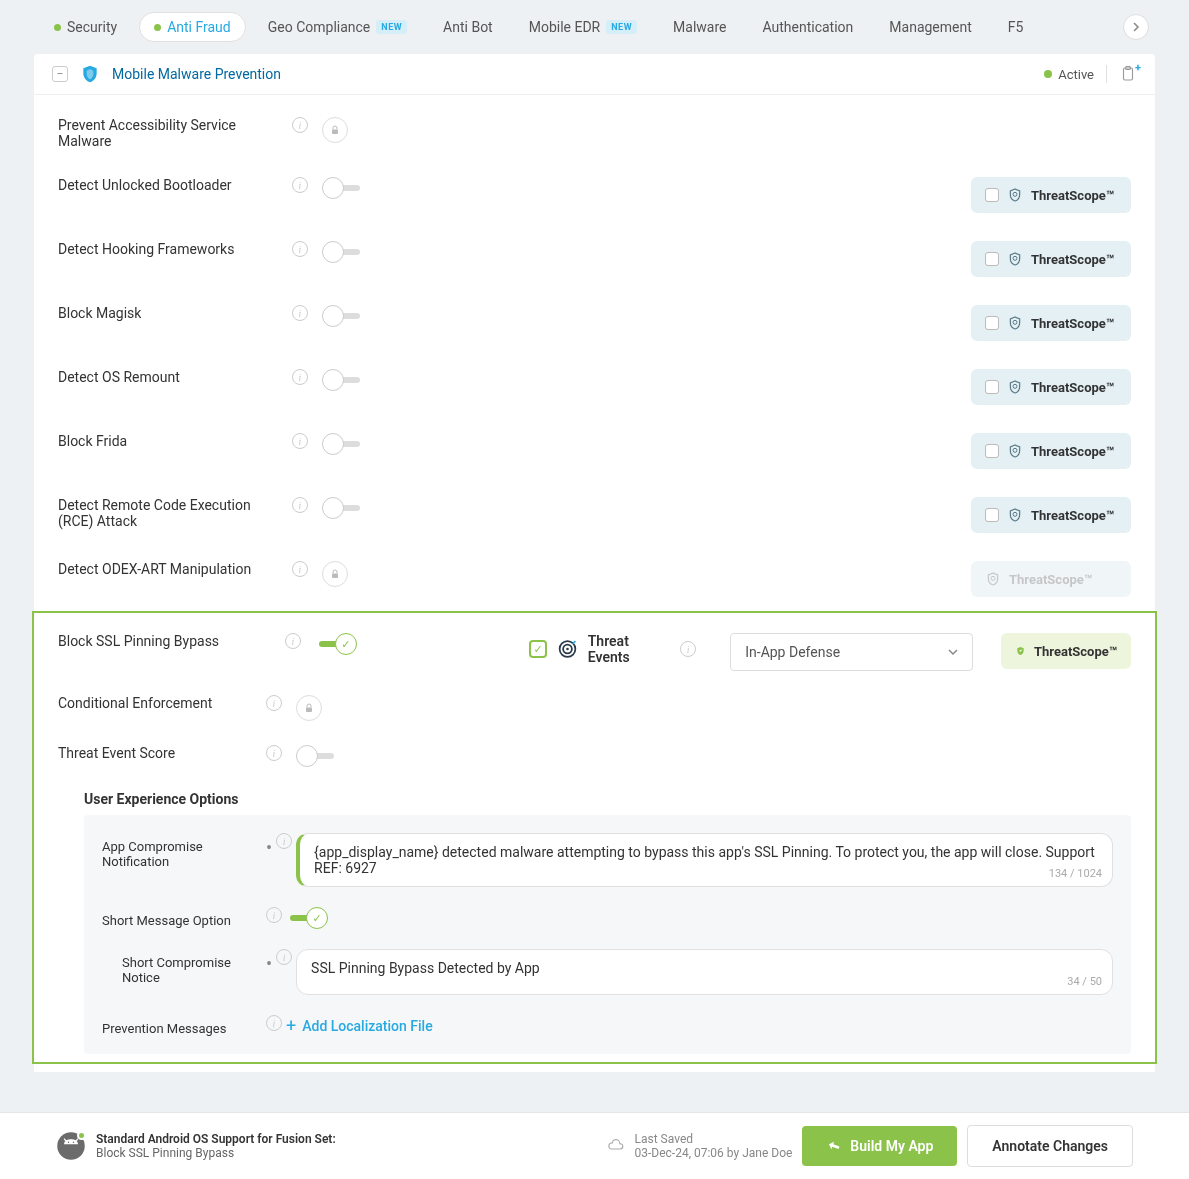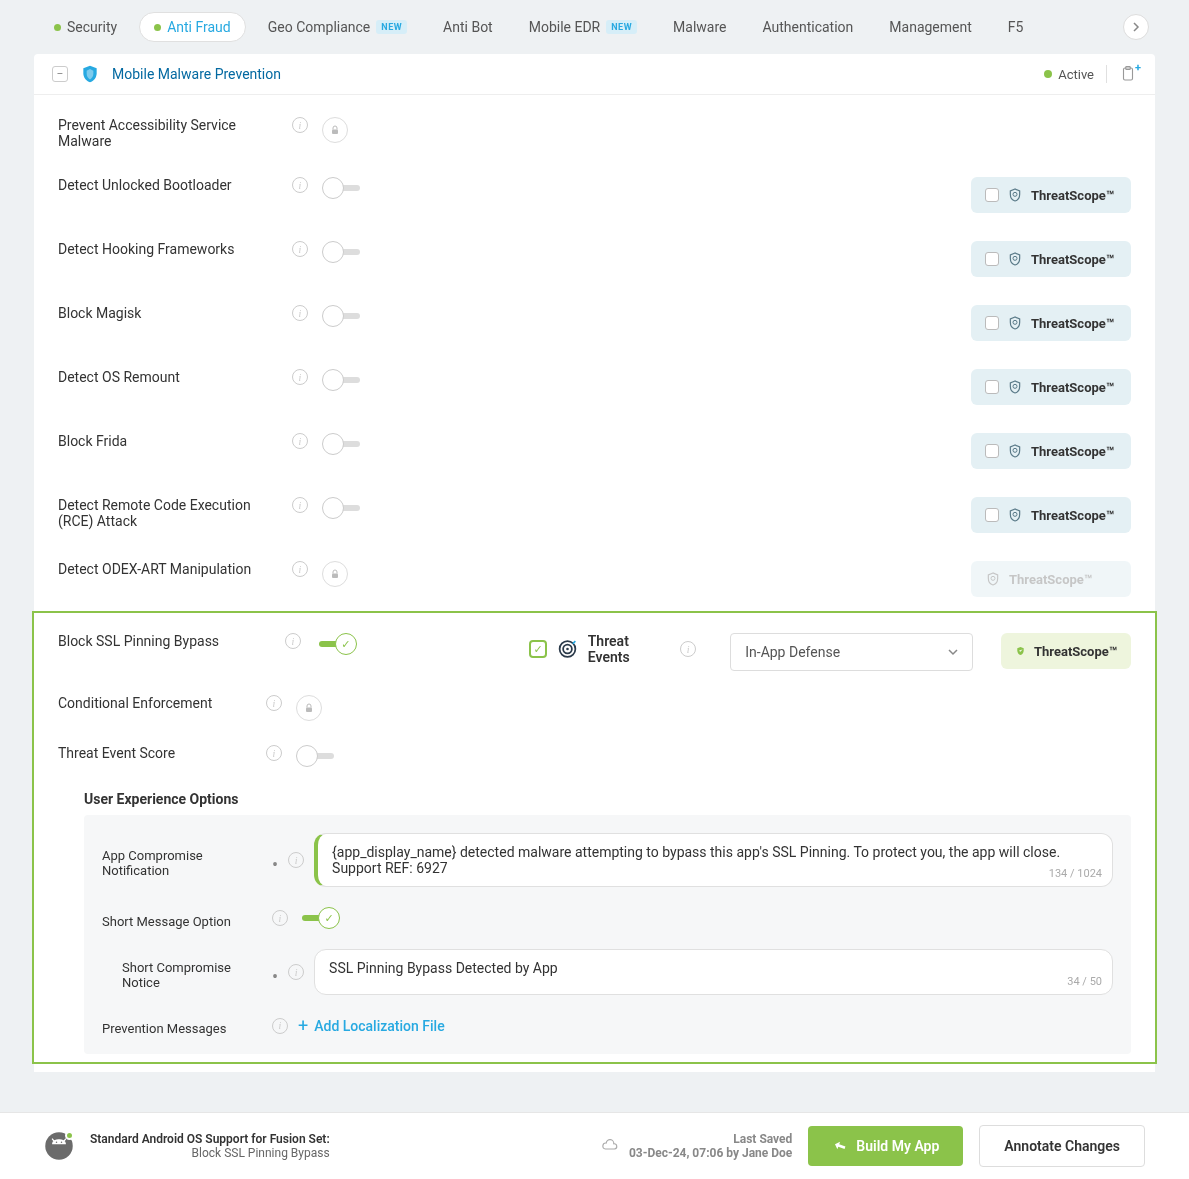--- a/index.html
+++ b/index.html
@@ -42,35 +42,35 @@
 .expanded .row { padding: 12px 24px; }
 .sub { padding-left: 26px; }
 .sub .row-label { width: 194px; }
 .te-group { display: flex; align-items: center; gap: 10px; margin-left: 160px; }
 .te-check { width: 18px; height: 18px; border: 2px solid #8bc34a; border-radius: 4px; display: flex; align-items: center; justify-content: center; color: #8bc34a; font-size: 11px; }
 .te-icon { width: 22px; height: 22px; }
 .te-label { font-weight: 600; color: #333; }
 .select { border: 1px solid #ddd; border-radius: 4px; padding: 10px 14px; width: 250px; display: flex; align-items: center; justify-content: space-between; color: #555; cursor: pointer; margin-left: 20px; }
 .ux-head { font-weight: 700; color: #333; padding: 12px 24px 8px 50px; }
 .ux-box { background: #f6f7f8; margin: 0 24px 0 50px; border-radius: 4px; padding: 8px 0; }
-.ux-row { display: flex; align-items: center; padding: 10px 18px; gap: 10px; }
+.ux-row { display: flex; align-items: flex-start; padding: 10px 18px; gap: 4px; }
 .ux-label { width: 160px; color: #333; font-size: 13px; padding-top: 6px; }
 .req-dot { color: #888; font-size: 18px; line-height: 10px; padding-top: 10px; }
 .textbox { flex: 1; background: #fff; border: 1px solid #e0e0e0; border-left: 4px solid #8bc34a; border-radius: 12px; padding: 10px 14px; position: relative; min-height: 46px; }
 .textbox.noborder { border-left: 1px solid #e0e0e0; }
 .textbox .counter { position: absolute; right: 10px; bottom: 6px; color: #aaa; font-size: 11px; }
 .add-link { color: #27a9e1; display: flex; align-items: center; gap: 6px; cursor: pointer; font-weight: 500; }
 .plus-icon { color: #27a9e1; font-size: 18px; font-weight: 400; }
-.footer { position: fixed; bottom: 0; left: 0; right: 0; width: 1189px; background: #fff; border-top: 1px solid #e6e6e6; padding: 12px 44px; display: flex; align-items: center; gap: 16px; text-align: right; }
+.footer { position: fixed; bottom: 0; left: 0; right: 0; width: 1189px; background: #fff; border-top: 1px solid #e6e6e6; padding: 12px 56px; display: flex; align-items: center; gap: 10px; }
 .android-badge { position: relative; width: 30px; height: 30px; }
 .android-badge .dot2 { position: absolute; top: 0; right: 0; width: 9px; height: 9px; background: #8bc34a; border: 2px solid #fff; border-radius: 50%; }
 .fs-info { display: flex; flex-direction: column; font-size: 12px; }
 .fs-info .l1 { font-weight: 600; color: #333; }
 .fs-info .l2 { color: #666; }
-.saved { display: flex; align-items: center; gap: 10px; color: #888; font-size: 12px; margin-left: auto; font-weight: bold; }
+.saved { display: flex; align-items: center; gap: 10px; color: #888; font-size: 12px; margin-left: auto; }
 .saved .cloud { width: 18px; height: 18px; }
 .btn { padding: 12px 24px; border-radius: 4px; font-weight: 600; cursor: pointer; display: flex; align-items: center; gap: 8px; }
 .btn-outline { background: #fff; border: 1px solid #ddd; color: #333; }
 .btn-primary { background: #8bc34a; color: #fff; border: none; }
 .btn-primary .bicon { width: 16px; height: 16px; }
 </style>
 </head>
 <body>
 
 <div class="tabs">

